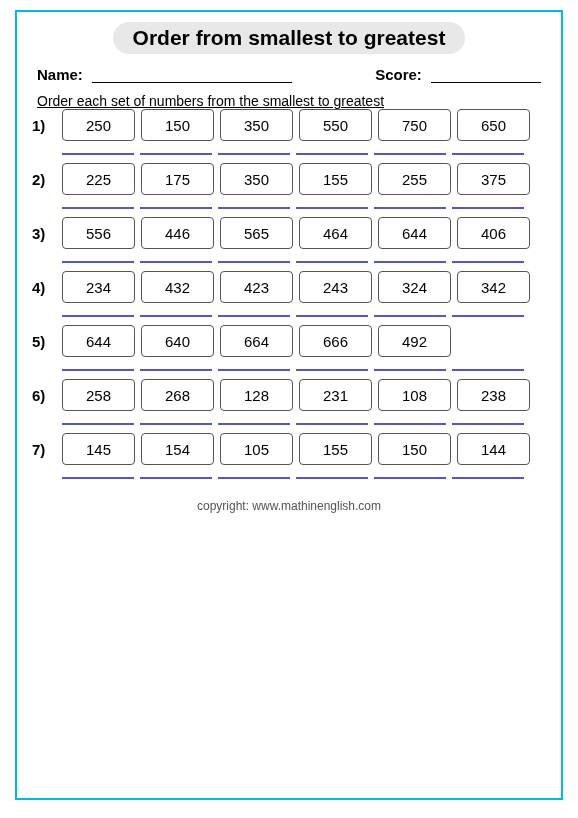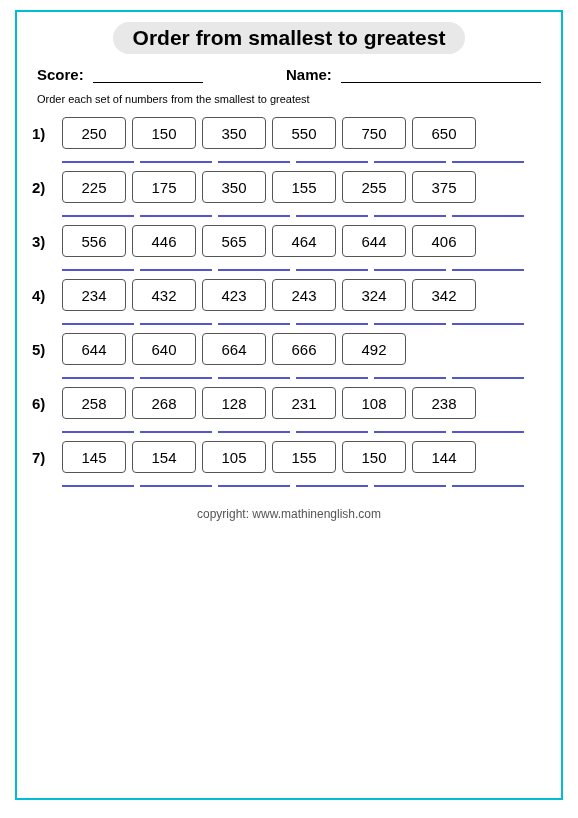--- a/index.html
+++ b/index.html
@@ -62,23 +62,23 @@
 
     .score-line {
       display: inline-block;
       border-bottom: 1.5px solid #000;
       width: 110px;
       margin-left: 5px;
       vertical-align: bottom;
     }
 
     .instruction {
-      font-size: 11px;
-      margin-bottom: 12px;
+      font-size: 14px;
       padding: 0 5px;
+      text-decoration: underline;
     }
 
     .problem-section {
       margin-bottom: 6px;
     }
 
     .problem-row {
       display: flex;
       align-items: center;
       margin-bottom: 4px;
@@ -94,21 +94,21 @@
     .numbers-row {
       display: flex;
       flex: 1;
       gap: 6px;
       align-items: center;
     }
 
     .number-box {
       border: 1.5px solid #555;
       border-radius: 4px;
-      width: 64px;
+      width: 73px;
       height: 32px;
       display: flex;
       align-items: center;
       justify-content: center;
       font-size: 15px;
       font-weight: normal;
       flex-shrink: 0;
     }
 
     .answer-row {
@@ -141,26 +141,26 @@
 </head>
 <body>
 
 <div class="page-border">
   <div class="title-container">
     <span class="title">Order from smallest to greatest</span>
   </div>
 
   <div class="name-score-row">
     <div>
+      <span class="name-label">Name:</span>
+      <span class="name-line"></span>
+    </div>
+    <div>
       <span class="score-label">Score:</span>
       <span class="score-line"></span>
-    </div>
-    <div>
-      <span class="name-label">Name:</span>
-      <span class="name-line"></span>
     </div>
   </div>
 
   <div class="instruction">Order each set of numbers from the smallest to greatest</div>
 
   <div id="problems-container">
       <div class="problem-section">
         <div class="problem-row">
           <div class="problem-number">1)</div>
           <div class="numbers-row">

